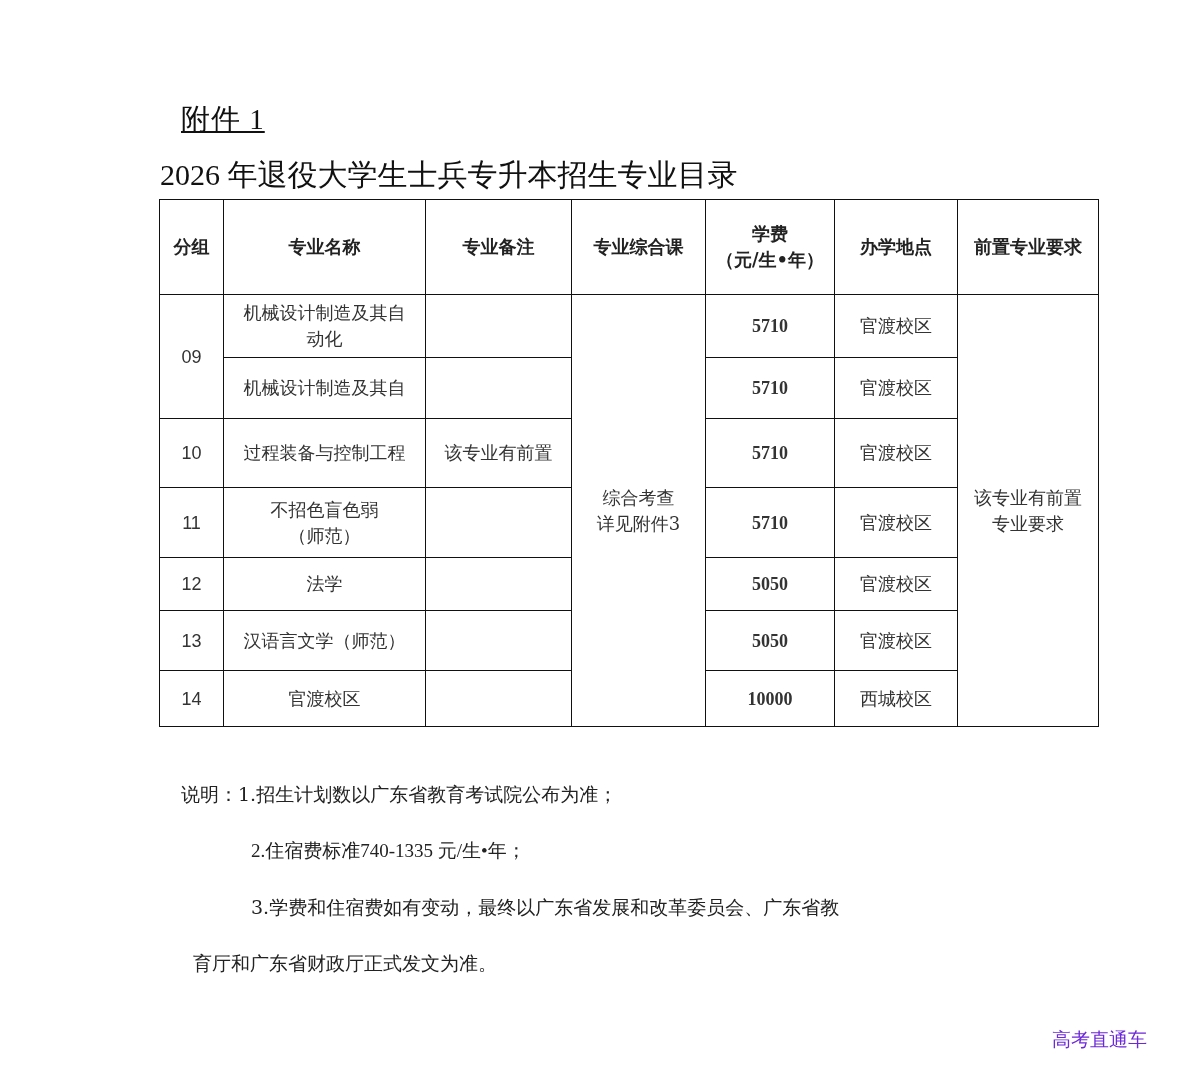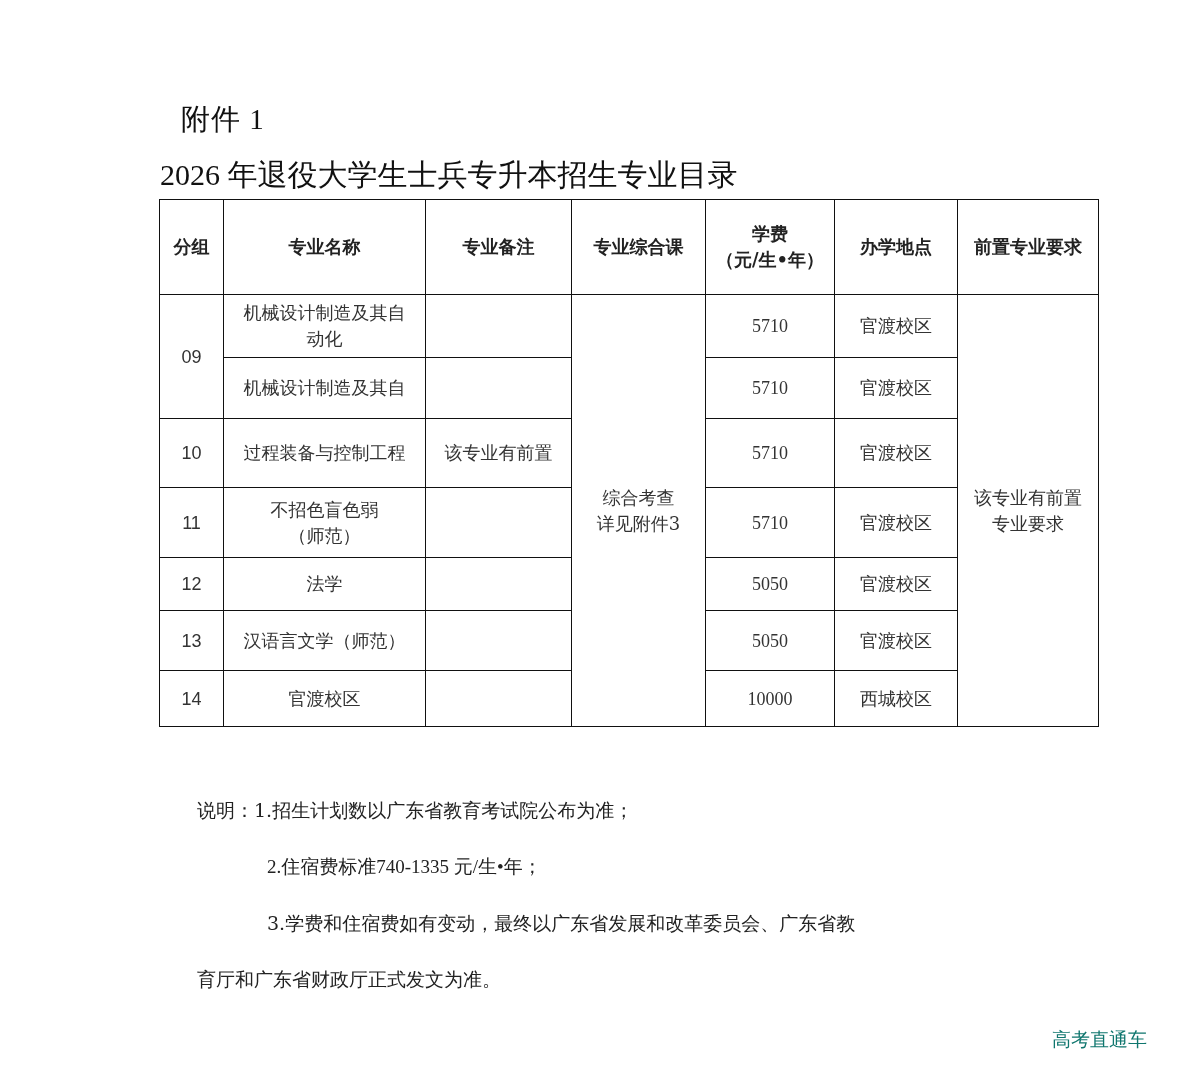--- a/index.html
+++ b/index.html
@@ -1,31 +1,31 @@
 <!DOCTYPE html>
 <html><head>
 <meta charset="utf-8">
 <style>
   html, body { margin:0; padding:0; background:#ffffff; }
   body { width:1190px; height:1080px; position:relative; overflow:hidden;
          font-family:"DejaVu Serif", "Liberation Serif", serif; color:#111; }
-  .attach { position:absolute; left:181px; top:100px; font-size:29px; font-family:"Liberation Serif","DejaVu Serif",serif; letter-spacing:1px; }
+  .attach { position:absolute; left:181px; top:100px; font-size:29px; font-family:"Liberation Serif","DejaVu Serif",serif; letter-spacing:1px;text-decoration:underline; }
   .title { position:absolute; left:160px; width:938px; top:155px; text-align:left; font-size:30px; font-family:"Liberation Serif","DejaVu Serif",serif; }
   table.catalog { position:absolute; left:159px; top:199px; border-collapse:collapse; table-layout:fixed; width:939px; }
   table.catalog td, table.catalog th { border:1.5px solid #111; text-align:center; vertical-align:middle; padding:0 2px; line-height:26px; font-size:18px; color:#333; }
   table.catalog th { font-weight:bold; color:#222; font-size:18px; }
   .num { font-family:"Liberation Sans","DejaVu Sans",sans-serif; font-size:17px; color:#222; }
-  .fee { font-family:"Liberation Serif","DejaVu Serif",serif; font-size:18px; color:#222; }
+  .fee { font-family:"Liberation Serif","DejaVu Serif",serif; font-size:18px; color:#222;font-weight:bold; }
   .notes { position:absolute; left:181px; top:780px; font-size:19px; color:#222; line-height:28px; }
-  .notes p { margin:16px; }
+  .notes p { margin:0; }
   .n1 { position:absolute; left:0; top:0; white-space:nowrap; }
   .n2 { position:absolute; left:70px; top:57px; white-space:nowrap;font-family:Liberation Serif, serif; }
   .n3 { position:absolute; left:70px; top:113px; white-space:nowrap; width:760px; }
-  .n4 { position:absolute; left:0; top:169px; white-space:nowrap; }
-  .watermark { position:absolute; left:1052px; top:1027px; font-family:"DejaVu Sans","Liberation Sans",sans-serif; font-size:19px; color:#0f766e; }
+  .n4 { position:absolute; left:12px; top:169px; white-space:nowrap; }
+  .watermark { position:absolute; left:1052px; top:1027px; font-family:"DejaVu Sans","Liberation Sans",sans-serif; font-size:19px; color:#6d28d9; }
 </style>
 </head>
 <body>
 
 <div class="attach">附件 1</div>
 <div class="title">2026 年退役大学生士兵专升本招生专业目录</div>
 
 <table class="catalog">
   <colgroup>
     <col style="width:64px">

